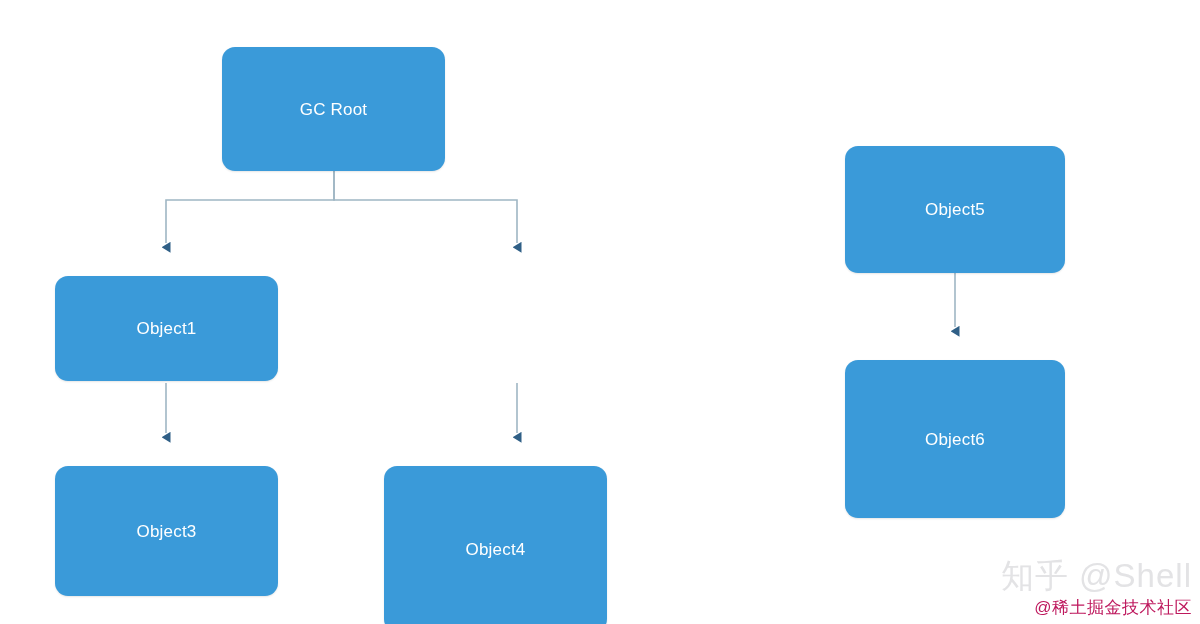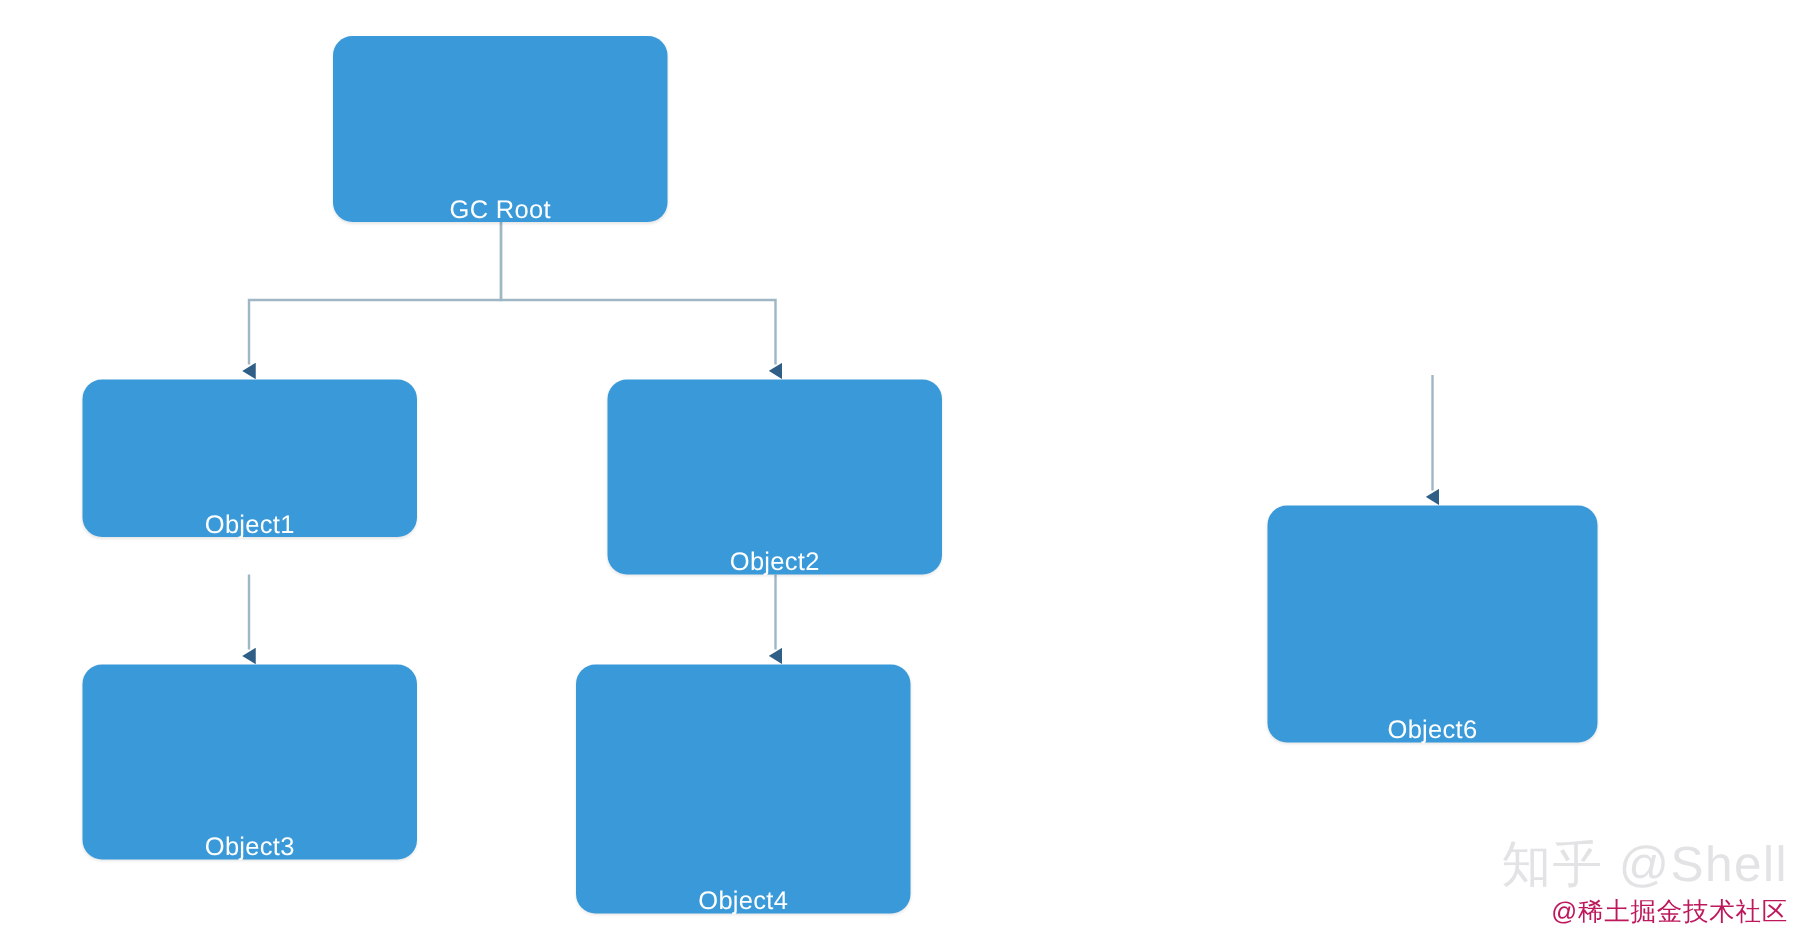--- a/index.html
+++ b/index.html
@@ -24,23 +24,24 @@
     width: 1200px;
     height: 624px;
     pointer-events: none;
   }
   .node {
     position: absolute;
     box-sizing: border-box;
     background: #3a9ad9;
     border-radius: 13px;
     display: flex;
-    align-items: flex-end;
+    align-items: center;
     justify-content: center;
     box-shadow: 0 1px 2px rgba(0,0,0,0.10);
+    margin-top: 23px;
   }
   .node-label {
     color: #ffffff;
     font-size: 17px;
     font-weight: 400;
     letter-spacing: 0.2px;
     font-family: "Liberation Sans", sans-serif;
     line-height: 1;
     user-select: none;
   }
@@ -102,32 +103,32 @@
   </svg>
 
   <div class="node" style="left:222px; top:24px; width:223px; height:124px;">
     <span class="node-label">GC Root</span>
   </div>
 
   <div class="node" style="left:55px; top:253px; width:223px; height:105px;">
     <span class="node-label">Object1</span>
   </div>
 
-  <div class="node" style="left:405px; top:253px; width:223px; height:130px;">
-    <span class="node-label">Object2</span>
-  </div>
 
   <div class="node" style="left:55px; top:443px; width:223px; height:130px;">
     <span class="node-label">Object3</span>
   </div>
 
   <div class="node" style="left:384px; top:443px; width:223px; height:166px;">
     <span class="node-label">Object4</span>
   </div>
 
+  <div class="node" style="left:845px; top:123px; width:220px; height:127px;">
+    <span class="node-label">Object5</span>
+  </div>
 
   <div class="node" style="left:845px; top:337px; width:220px; height:158px;">
     <span class="node-label">Object6</span>
   </div>
 
   <div class="watermark" style="right:8px; bottom:6px;">
     <div class="wm-main">知乎 @Shell</div>
     <div class="wm-sub">@稀土掘金技术社区</div>
   </div>
 

